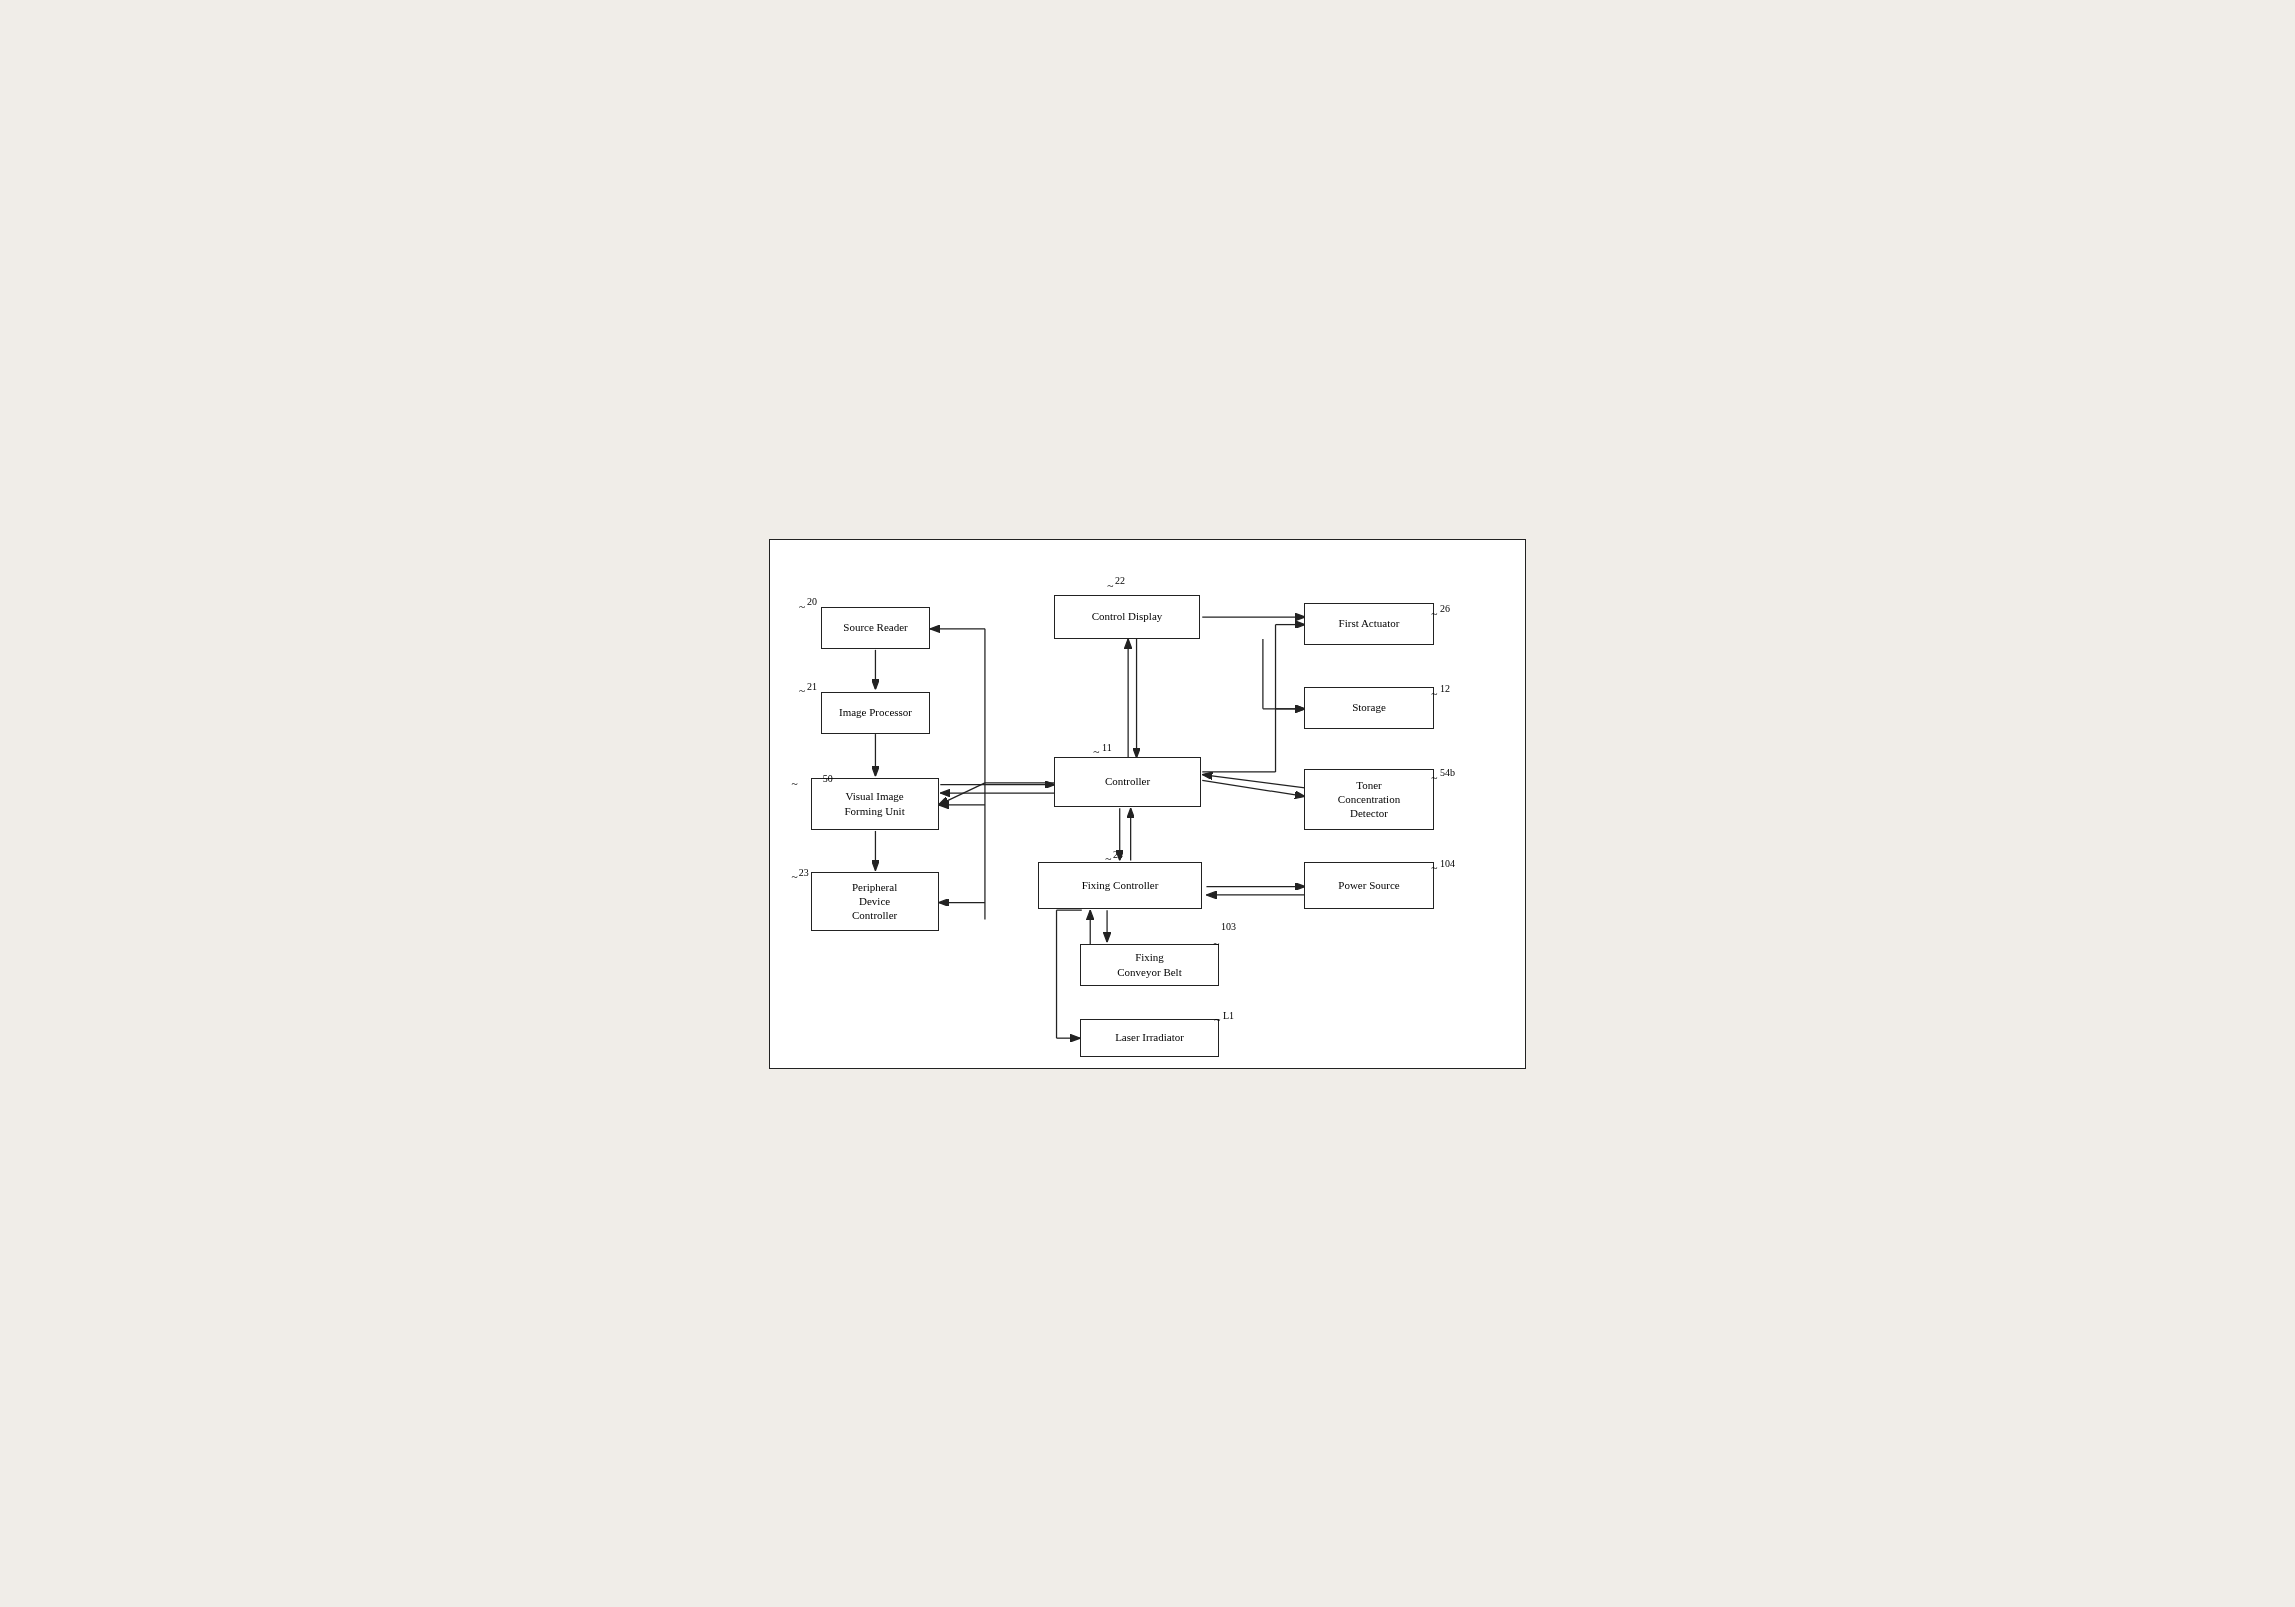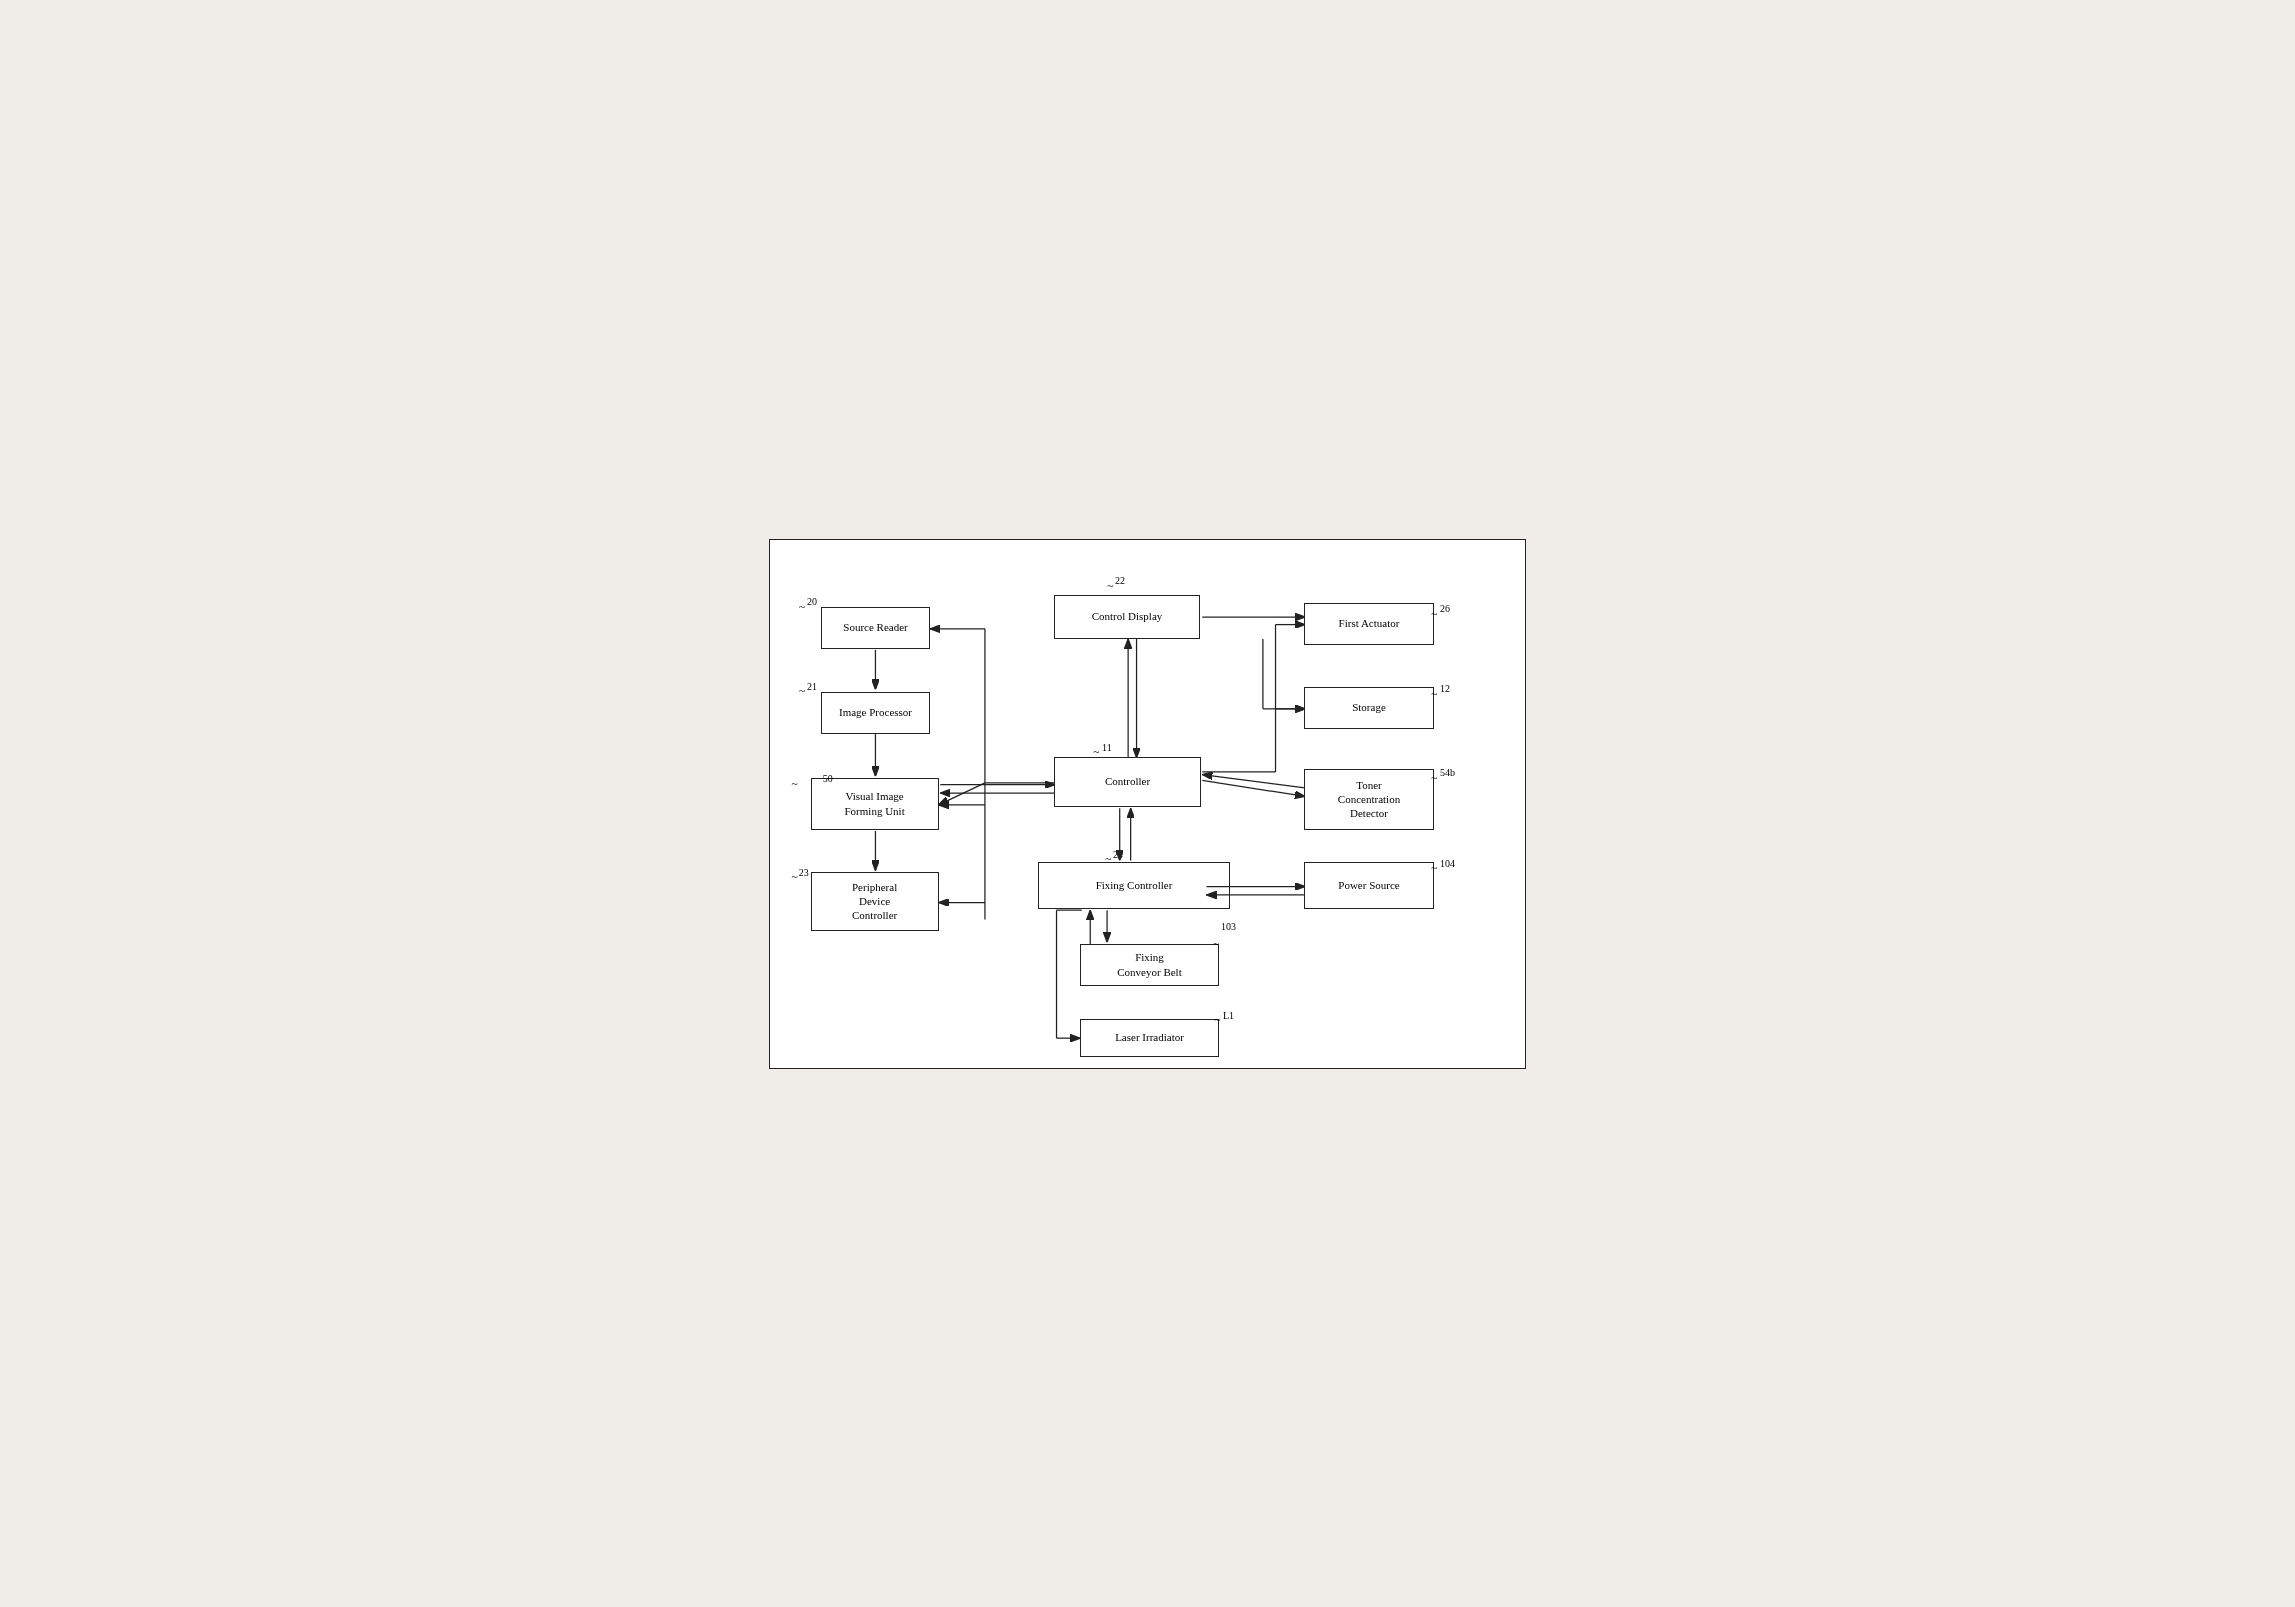--- a/index.html
+++ b/index.html
@@ -81,21 +81,21 @@
     </div>
 
     <div class="box" style="left:267px; top:38px; width:146px; height:44px;text-align:center;">
       <span>Control Display</span>
     </div>
 
     <div class="box" style="left:267px; top:200px; width:147px; height:50px;">
       <span>Controller</span>
     </div>
 
-    <div class="box" style="left:251px; top:305px; width:192px; height:47px;">
+    <div class="box" style="left:251px; top:305px; width:164px; height:47px;">
       <span>Fixing Controller</span>
     </div>
 
     <div class="box" style="left:293px; top:387px; width:139px; height:42px;">
       <span>Fixing<br>Conveyor Belt</span>
     </div>
 
     <div class="box" style="left:293px; top:462px; width:139px; height:38px;">
       <span>Laser Irradiator</span>
     </div>

